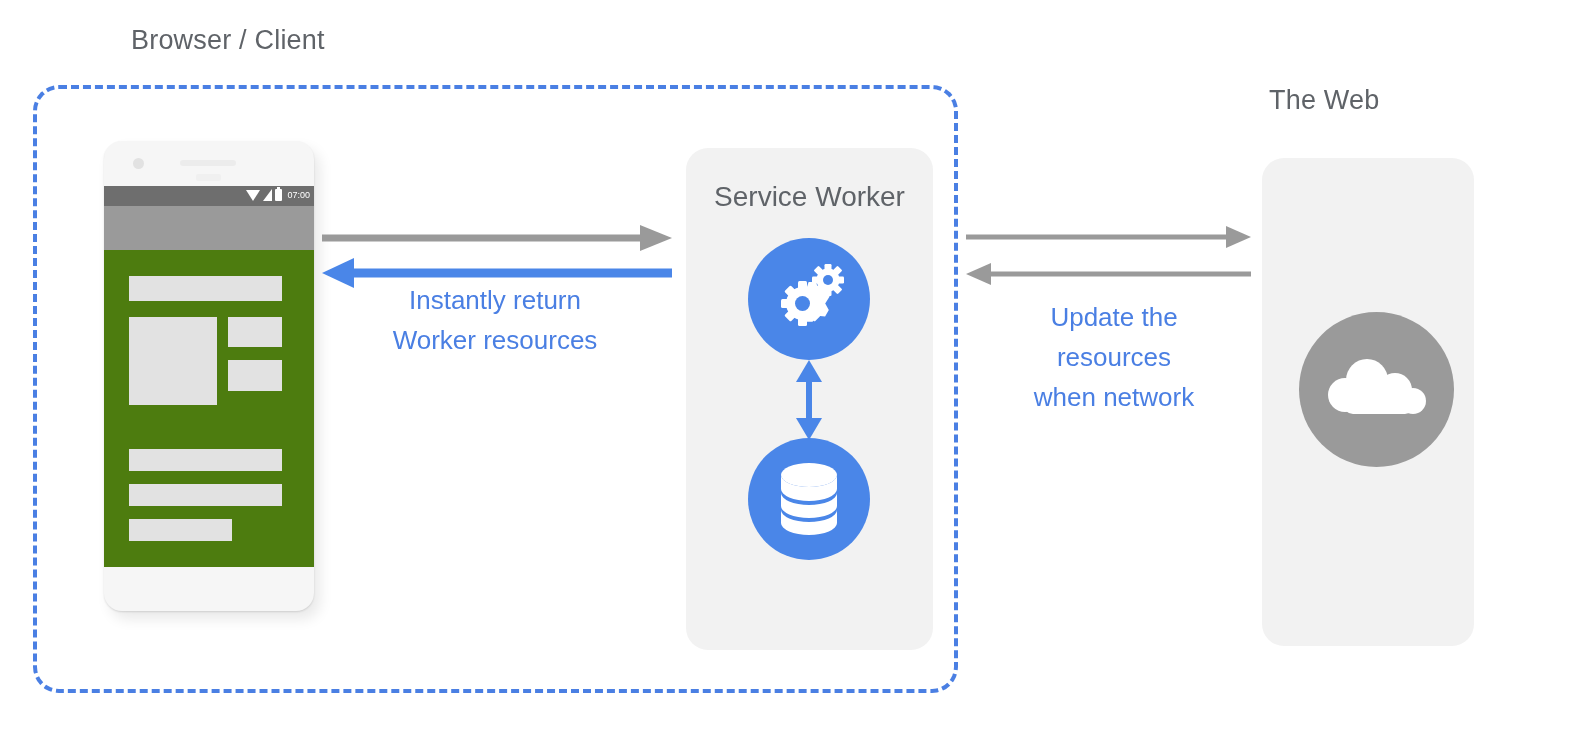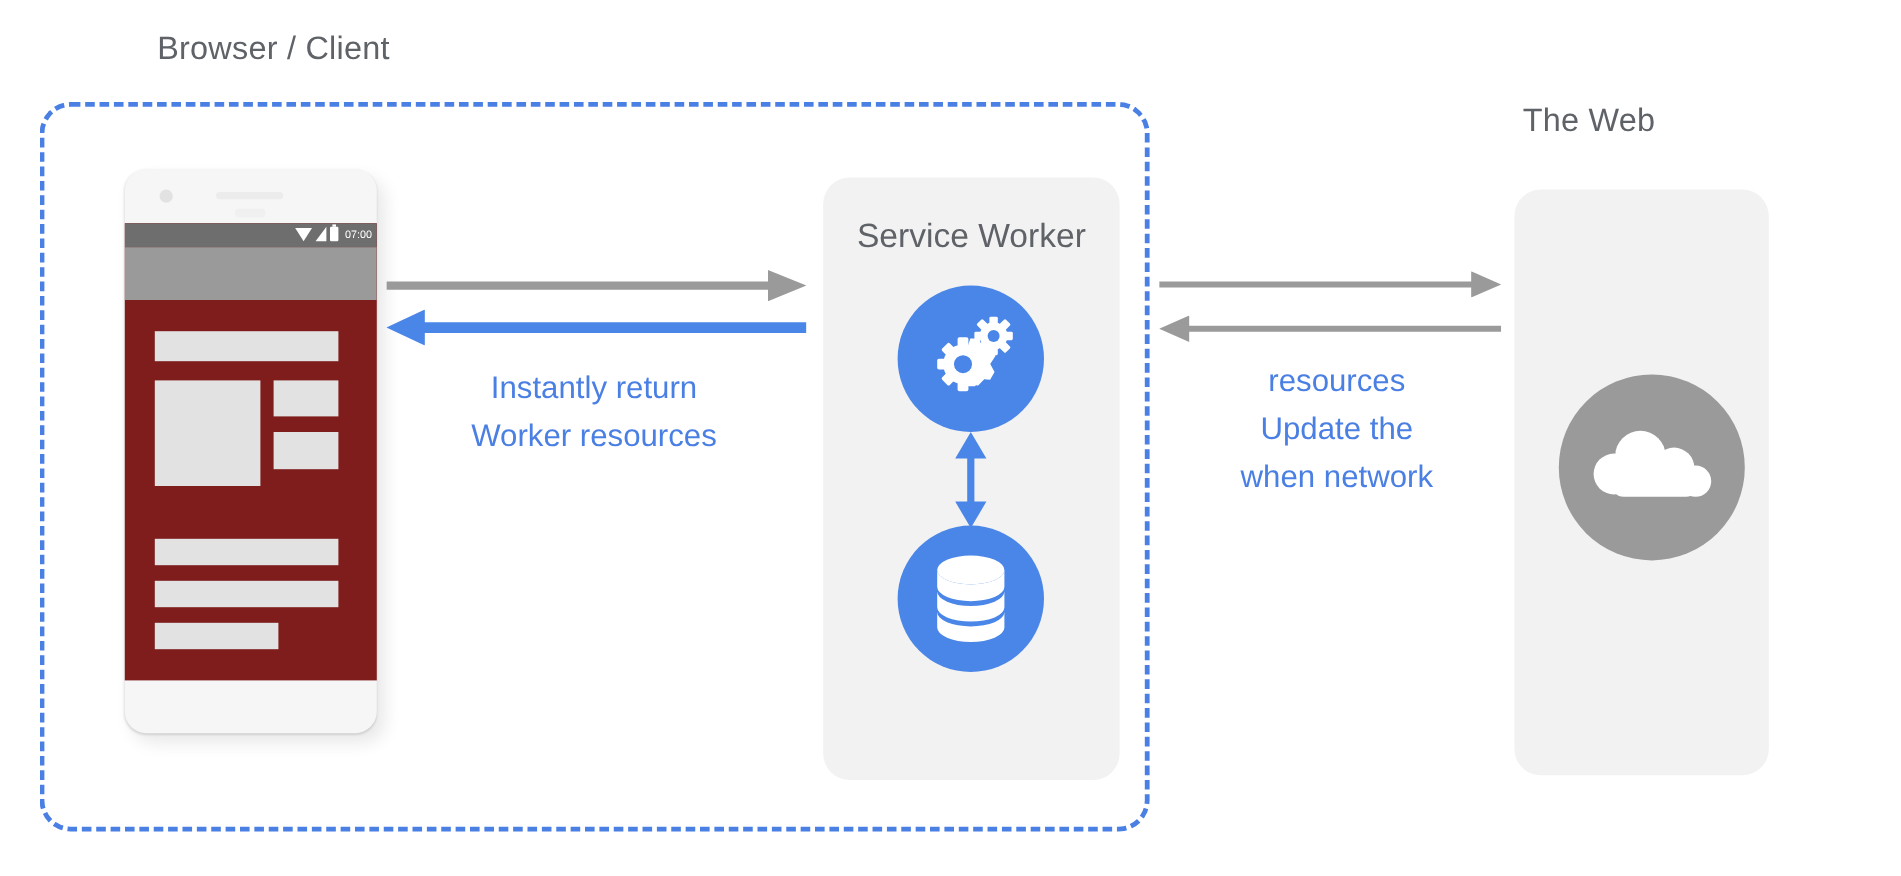--- a/index.html
+++ b/index.html
@@ -50,21 +50,21 @@
   #phone-speaker{
     position:absolute;left:76px;top:19px;width:56px;height:6px;
     border-radius:3px;background:#ececec;
   }
   #phone-sensor{
     position:absolute;left:92px;top:33px;width:25px;height:7px;
     border-radius:2px;background:#f0f0f0;
   }
   #phone-screen{
     position:absolute;left:0px;top:45px;width:210px;height:381px;
-    background:#7f1d1d;overflow:hidden;
+    background:#4d7c0f;overflow:hidden;
   }
   #status-bar{
     position:absolute;left:0;top:0;width:210px;height:20px;
     background:#6e6e6e;
   }
   #status-icons{
     position:absolute;right:4px;top:3px;
     display:flex;align-items:center;gap:3px;
   }
   .ic-wifi{
@@ -120,21 +120,21 @@
   .arrow-svg{position:absolute;}
   #arrow-client-to-sw{left:322px;top:225px;}
   #arrow-sw-to-client{left:322px;top:258px;}
   #arrow-sw-to-web{left:966px;top:226px;}
   #arrow-web-to-sw{left:966px;top:263px;}
 
   
   .annot{
     position:absolute;color:#4a7fe3;font-size:26px;line-height:40px;text-align:center;
   }
-  #annot-left{left:345px;top:303px;width:300px;}
+  #annot-left{left:345px;top:280px;width:300px;}
   #annot-right{left:1000px;top:297px;width:228px;}
 </style>
 </head>
 <body>
 
 <div class="stage">
 
   <div class="label" id="browser-client-label">Browser / Client</div>
   <div class="label" id="the-web-label">The Web</div>
 
@@ -183,22 +183,22 @@
   <svg class="arrow-svg" id="arrow-web-to-sw" width="285" height="22">
     <line x1="23" y1="11" x2="285" y2="11" stroke="#9a9a9a" stroke-width="5"></line>
     <polygon points="25,0 0,11 25,22" fill="#9a9a9a"></polygon>
   </svg>
 
   <div class="annot" id="annot-left">
     <div>Instantly return</div>
     <div>Worker resources</div>
   </div>
   <div class="annot" id="annot-right">
+    <div>Update the</div>
     <div>resources</div>
-    <div>Update the</div>
     <div>when network</div>
   </div>
 
   <div class="card" id="service-worker-card">
     <div class="card-label" id="sw-title">Service Worker</div>
 
     <div class="circle-icon" id="sw-circle">
       <svg width="86" height="86" viewBox="0 0 86 86">
         <g fill="#ffffff">
 

